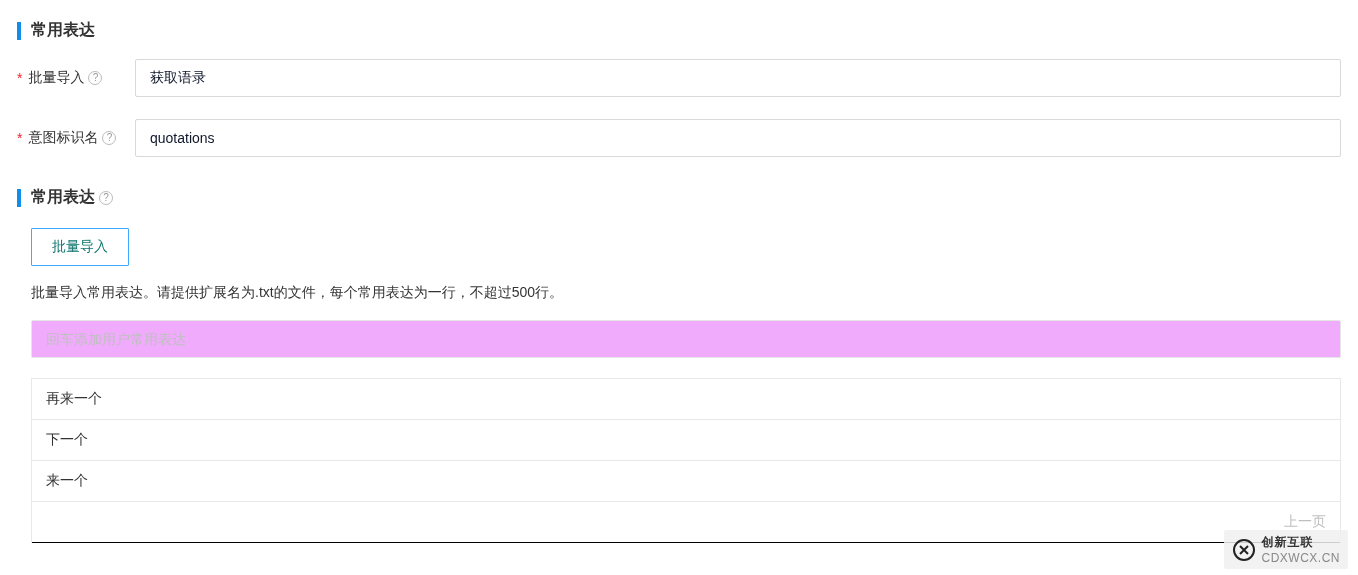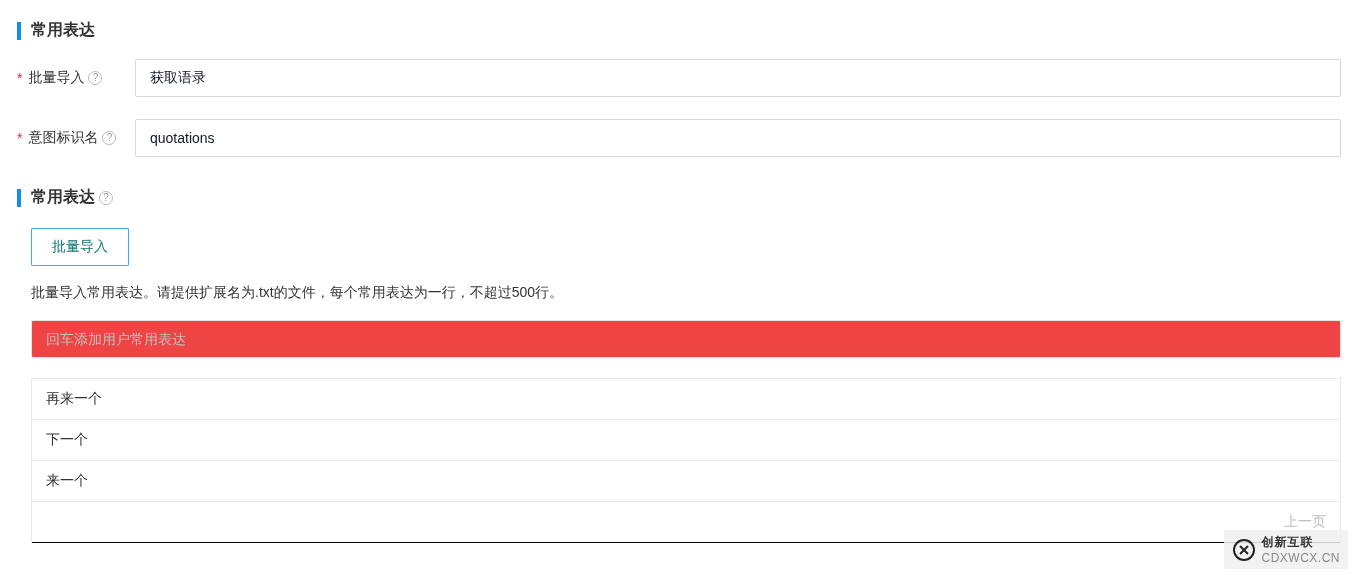--- a/index.html
+++ b/index.html
@@ -106,21 +106,21 @@
       margin-bottom: 18px;
       font-size: 14px;
     }
     .expr-input {
       width: 100%;
       height: 38px;
       border: 1px solid #e5e5e5;
       border-radius: 2px;
       padding: 0 14px;
       font-size: 14px;
-      background: #ef4444;
+      background: #f0abfc;
       outline: none;
       margin-bottom: 20px;
     }
     .expr-input::placeholder {
       color: #bfbfbf;
     }
     .expr-list {
       border: 1px solid #e8e8e8;
       border-bottom: none;
     }

